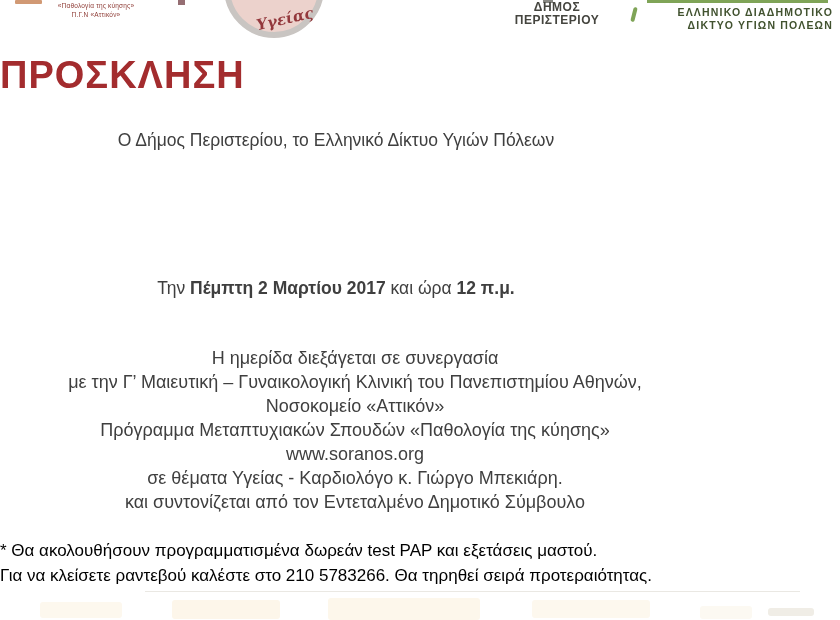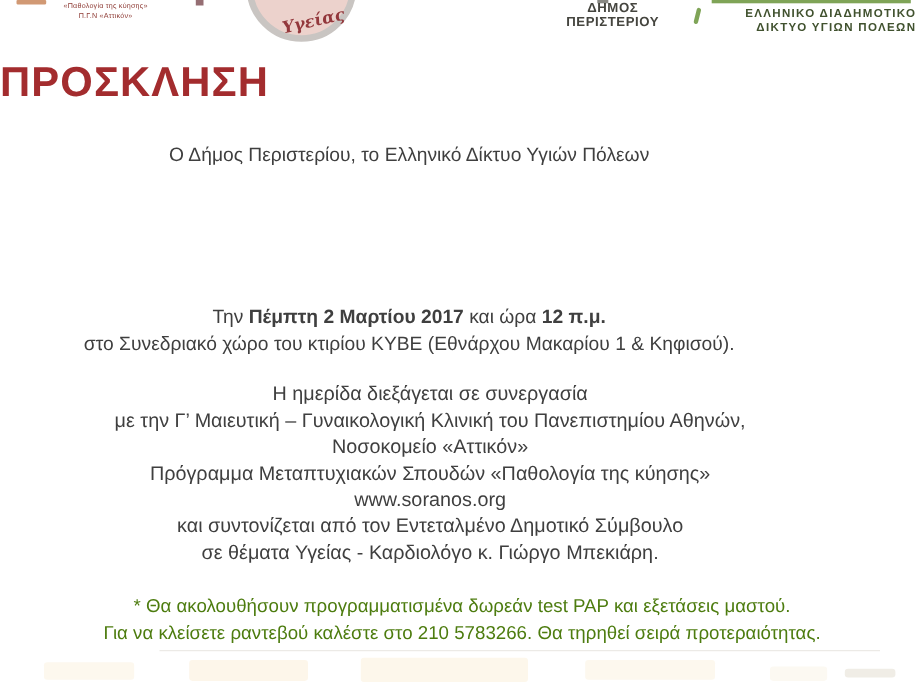--- a/index.html
+++ b/index.html
@@ -47,32 +47,32 @@
   
   .title {
     position: absolute; left: 0; top: 54px; width: 840px;
     text-align: left; font-weight: bold;
     font-size: 38px; letter-spacing: 1px; color: #A32C2E;
   }
 
   
   .para {
     position: absolute; left: 0; width: 672px;
-    text-align: center; color: #3F3F3F; padding-left: 36px;
+    text-align: center; color: #3F3F3F;
   }
   .p-hosts   { top: 128px; font-size: 17.5px; line-height: 24px; }
   .p-invite  { top: 200px; font-size: 17.5px; line-height: 24px; }
   .p-when    { top: 276px; font-size: 17.5px; line-height: 24px; }
   .p-collab  { top: 346px; font-size: 18px;   line-height: 24px; margin-left: 19px; }
   .bold { font-weight: bold; }
 
   
   .p-note {
     position: absolute; left: 0; top: 538px; width: 840px;
-    text-align: center; color: #4d7c0f;
+    text-align: left; color: #000000;
     font-size: 17px; line-height: 25px;
   }
 
   
   .footer-line { position: absolute; left: 145px; top: 591px; width: 655px; height: 1px; background: #d8d5cc; opacity: .55; }
   .blob { position: absolute; border-radius: 3px; }
   .blob1 { left: 40px;  top: 602px; width: 82px;  height: 16px; background: #fdf8ee; }
   .blob2 { left: 172px; top: 600px; width: 108px; height: 19px; background: #fdf6ea; }
   .blob3 { left: 328px; top: 598px; width: 152px; height: 22px; background: #fdf7eb; }
   .blob4 { left: 532px; top: 600px; width: 118px; height: 18px; background: #fdf8ee; }
@@ -110,30 +110,29 @@
 
   <div class="title">ΠΡΟΣΚΛΗΣΗ</div>
 
   <div class="para p-hosts">
     <div>Ο Δήμος Περιστερίου, το Ελληνικό Δίκτυο Υγιών Πόλεων</div>
   </div>
 
 
   <div class="para p-when">
     <div><span>Την </span><span class="bold">Πέμπτη 2 Μαρτίου 2017</span><span> και ώρα </span><span class="bold">12 π.μ.</span></div>
-    <div>στο Συνεδριακό χώρο του κτιρίου ΚΥΒΕ (Εθνάρχου Μακαρίου 1 &amp; Κηφισού).</div>
   </div>
 
   <div class="para p-collab">
     <div>Η ημερίδα διεξάγεται σε συνεργασία</div>
     <div>με την Γ’ Μαιευτική – Γυναικολογική Κλινική του Πανεπιστημίου Αθηνών, Νοσοκομείο «Αττικόν»</div>
     <div>Πρόγραμμα Μεταπτυχιακών Σπουδών «Παθολογία της κύησης»</div>
     <div>www.soranos.org</div>
+    <div>σε θέματα Υγείας - Καρδιολόγο κ. Γιώργο Μπεκιάρη.</div>
     <div>και συντονίζεται από τον Εντεταλμένο Δημοτικό Σύμβουλο</div>
-    <div>σε θέματα Υγείας - Καρδιολόγο κ. Γιώργο Μπεκιάρη.</div>
   </div>
 
   <div class="p-note">
     <div>* Θα ακολουθήσουν προγραμματισμένα δωρεάν test PAP και εξετάσεις μαστού.</div>
     <div>Για να κλείσετε ραντεβού καλέστε στο 210 5783266. Θα τηρηθεί σειρά προτεραιότητας.</div>
   </div>
 
   <div class="footer-line"></div>
   <div class="blob blob1"></div>
   <div class="blob blob2"></div>

